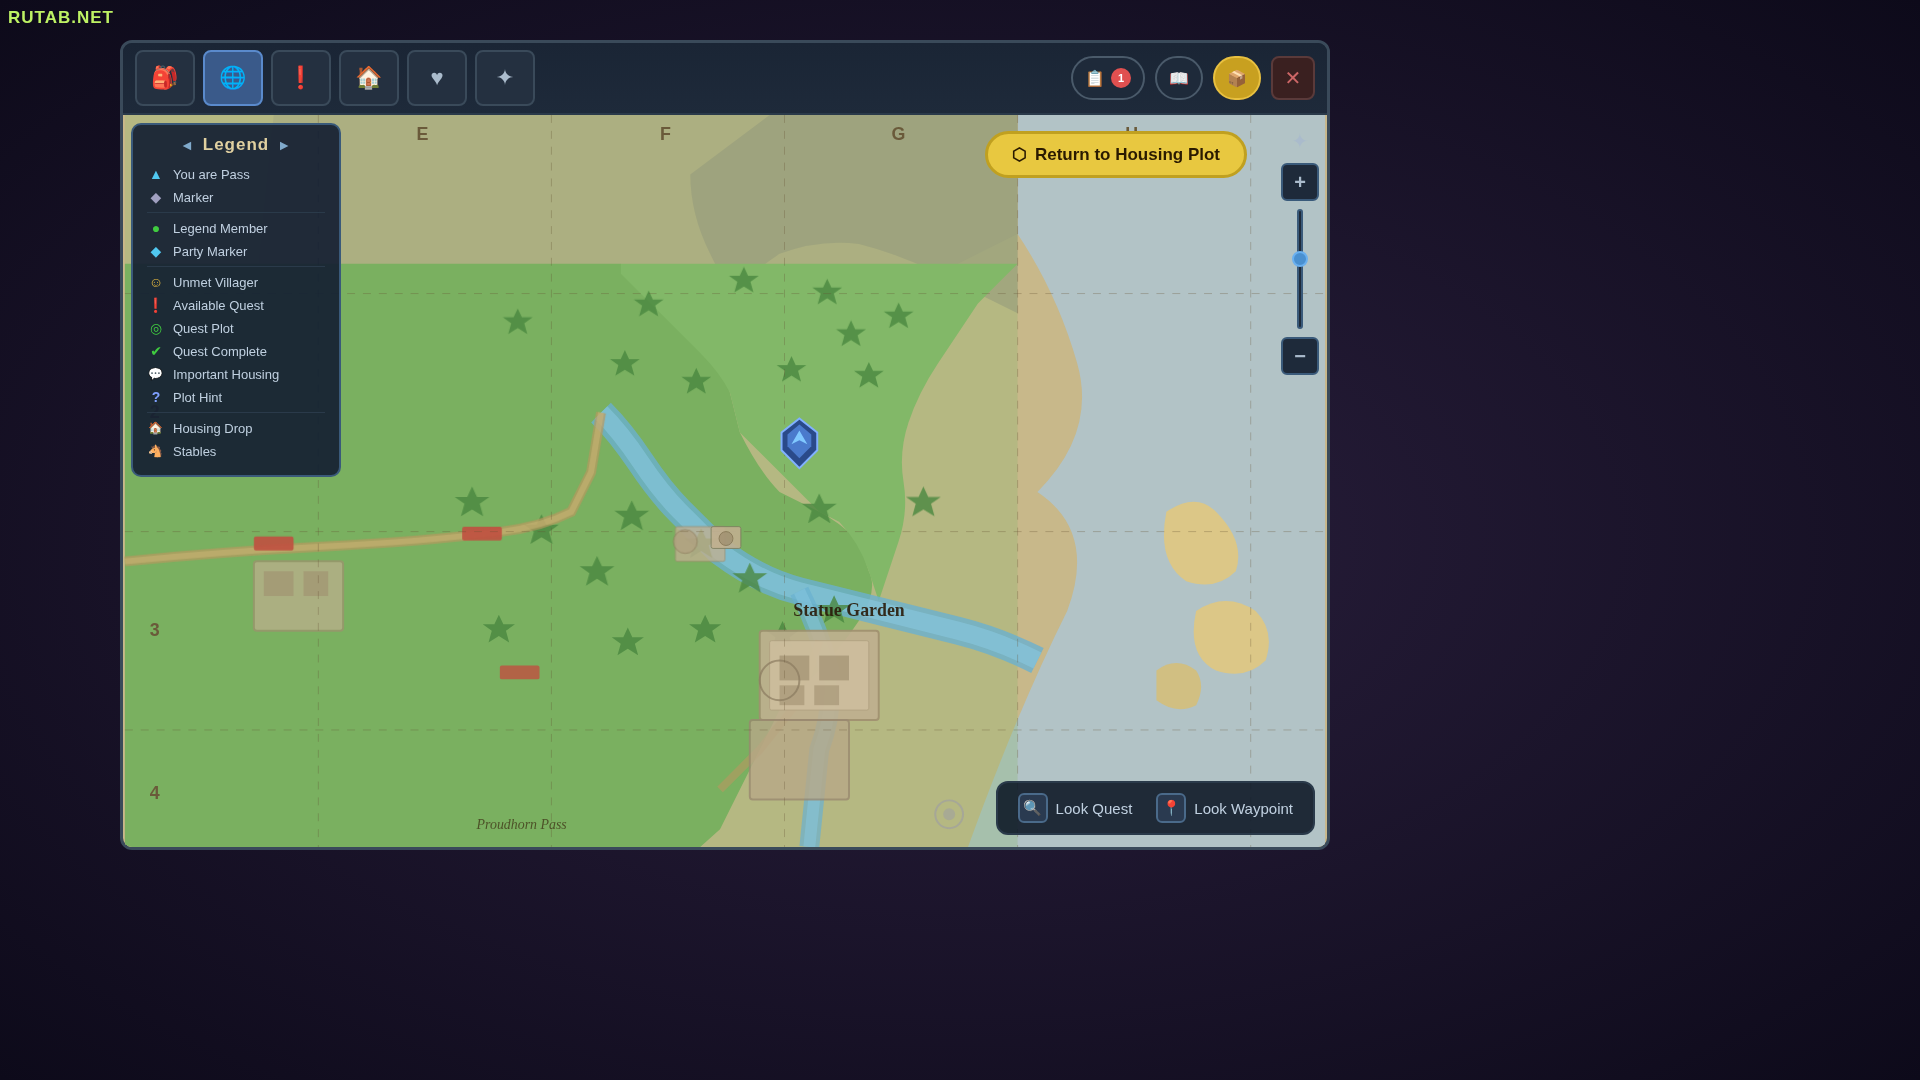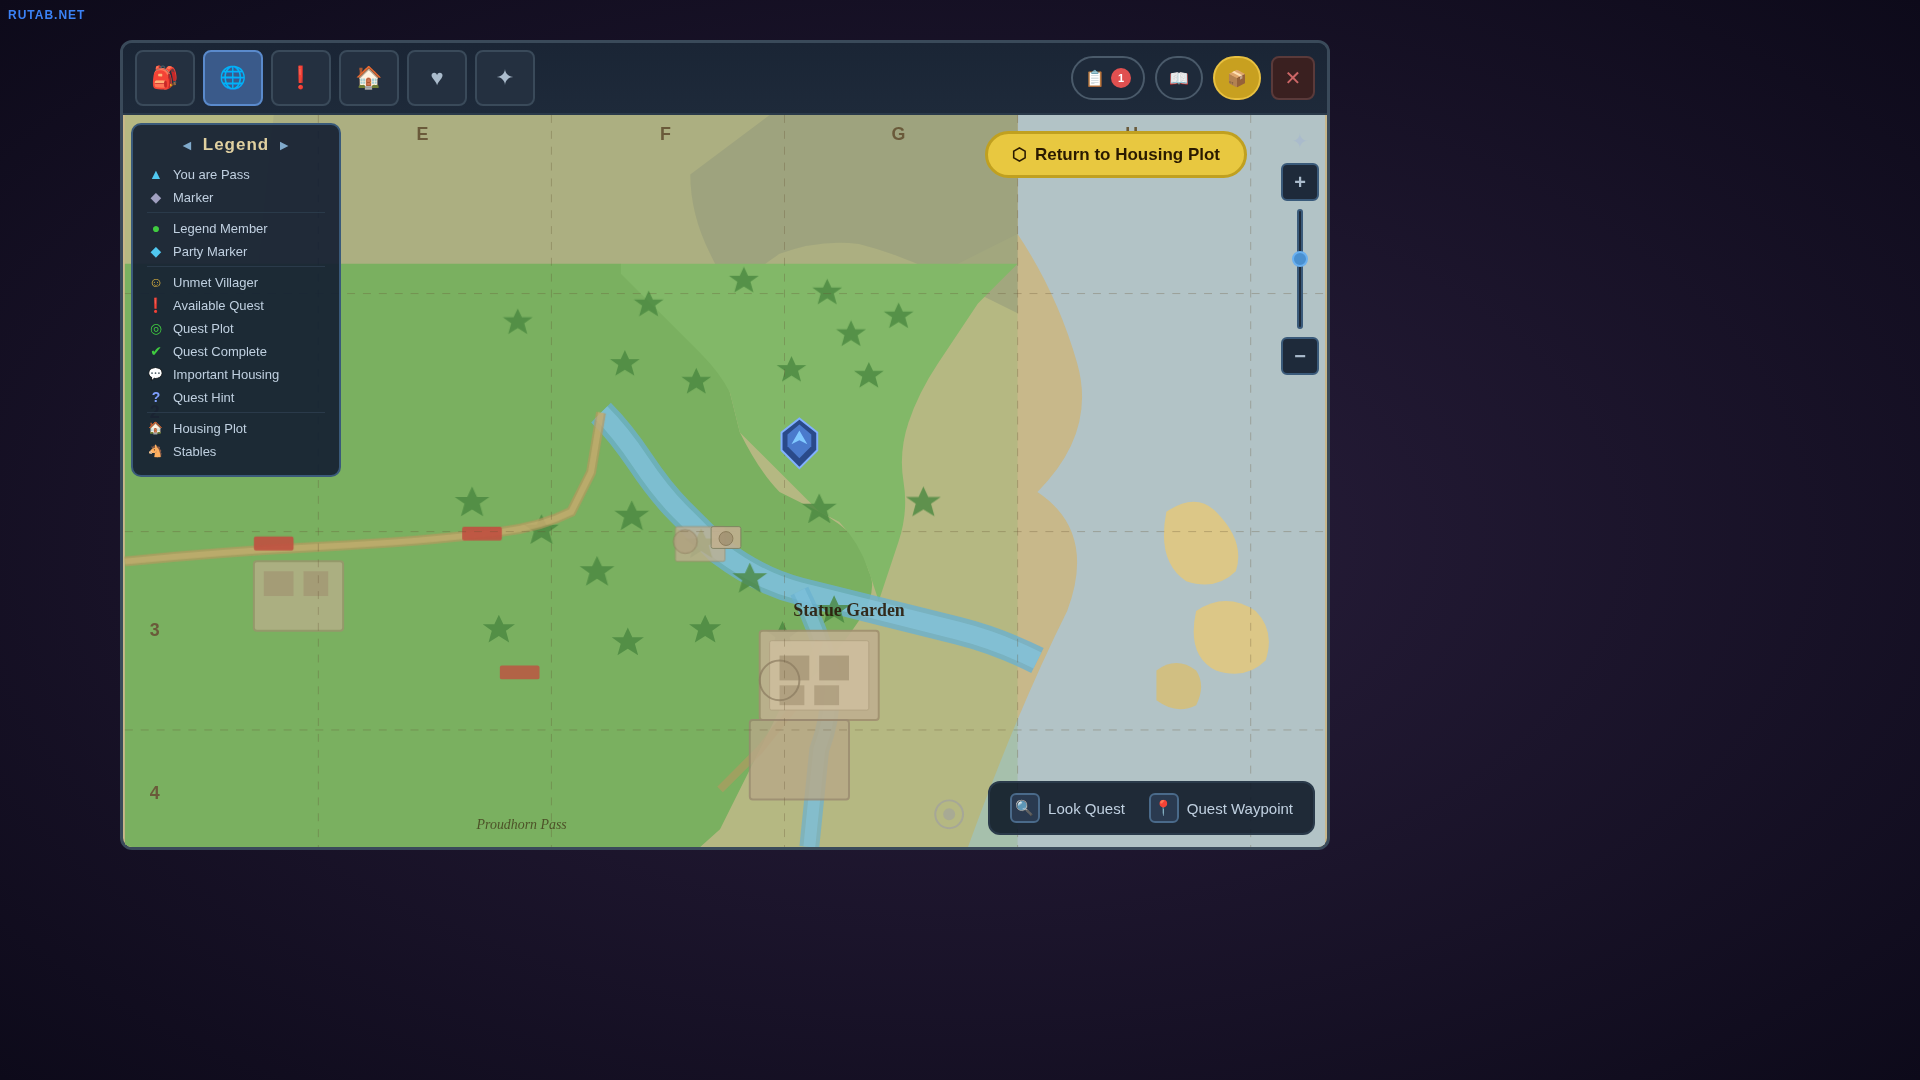--- a/index.html
+++ b/index.html
@@ -9,22 +9,22 @@
       background: #1a1a2e;
       font-family: 'Segoe UI', Arial, sans-serif;
       overflow: hidden;
       position: relative;
     }
 
     #app-label {
       position: absolute;
       top: 8px;
       left: 8px;
-      color: #3b82f6;
-      font-size: 12px;
+      color: #bef264;
+      font-size: 17px;
       font-weight: bold;
       z-index: 100;
       letter-spacing: 1px;
     }
 
     
     .bg-overlay {
       position: absolute;
       inset: 0;
       background: radial-gradient(ellipse at center, #2a1f3d 0%, #0d0a1a 100%);
@@ -562,26 +562,26 @@
       <div class="legend-item">
         <span class="legend-icon" style="color:#40cc40;">✔</span>
         <span>Quest Complete</span>
       </div>
       <div class="legend-item">
         <span class="legend-icon" style="color:#f08040;font-size:12px;">💬</span>
         <span>Important Housing</span>
       </div>
       <div class="legend-item">
         <span class="legend-icon" style="color:#80a0ff;font-weight:bold;font-size:14px;">?</span>
-        <span>Quest Hint</span>
+        <span>Plot Hint</span>
       </div>
       <hr class="legend-divider">
       <div class="legend-item">
         <span class="legend-icon" style="color:#e0a030;font-size:12px;">🏠</span>
-        <span>Housing Plot</span>
+        <span>Housing Drop</span>
       </div>
       <div class="legend-item">
         <span class="legend-icon" style="color:#c0a070;font-size:12px;">🐴</span>
         <span>Stables</span>
       </div>
     </div>
 
     <div class="return-btn">
       <span>⬡</span>
       <span>Return to Housing Plot</span>
@@ -596,18 +596,18 @@
       <div class="zoom-btn">−</div>
     </div>
 
     <div class="bottom-bar">
       <div class="bottom-control">
         <div class="ctrl-icon">🔍</div>
         <span>Look Quest</span>
       </div>
       <div class="bottom-control">
         <div class="ctrl-icon">📍</div>
-        <span>Quest Waypoint</span>
+        <span>Look Waypoint</span>
       </div>
     </div>
 
   </div>
 </div>
 
 </body></html>

